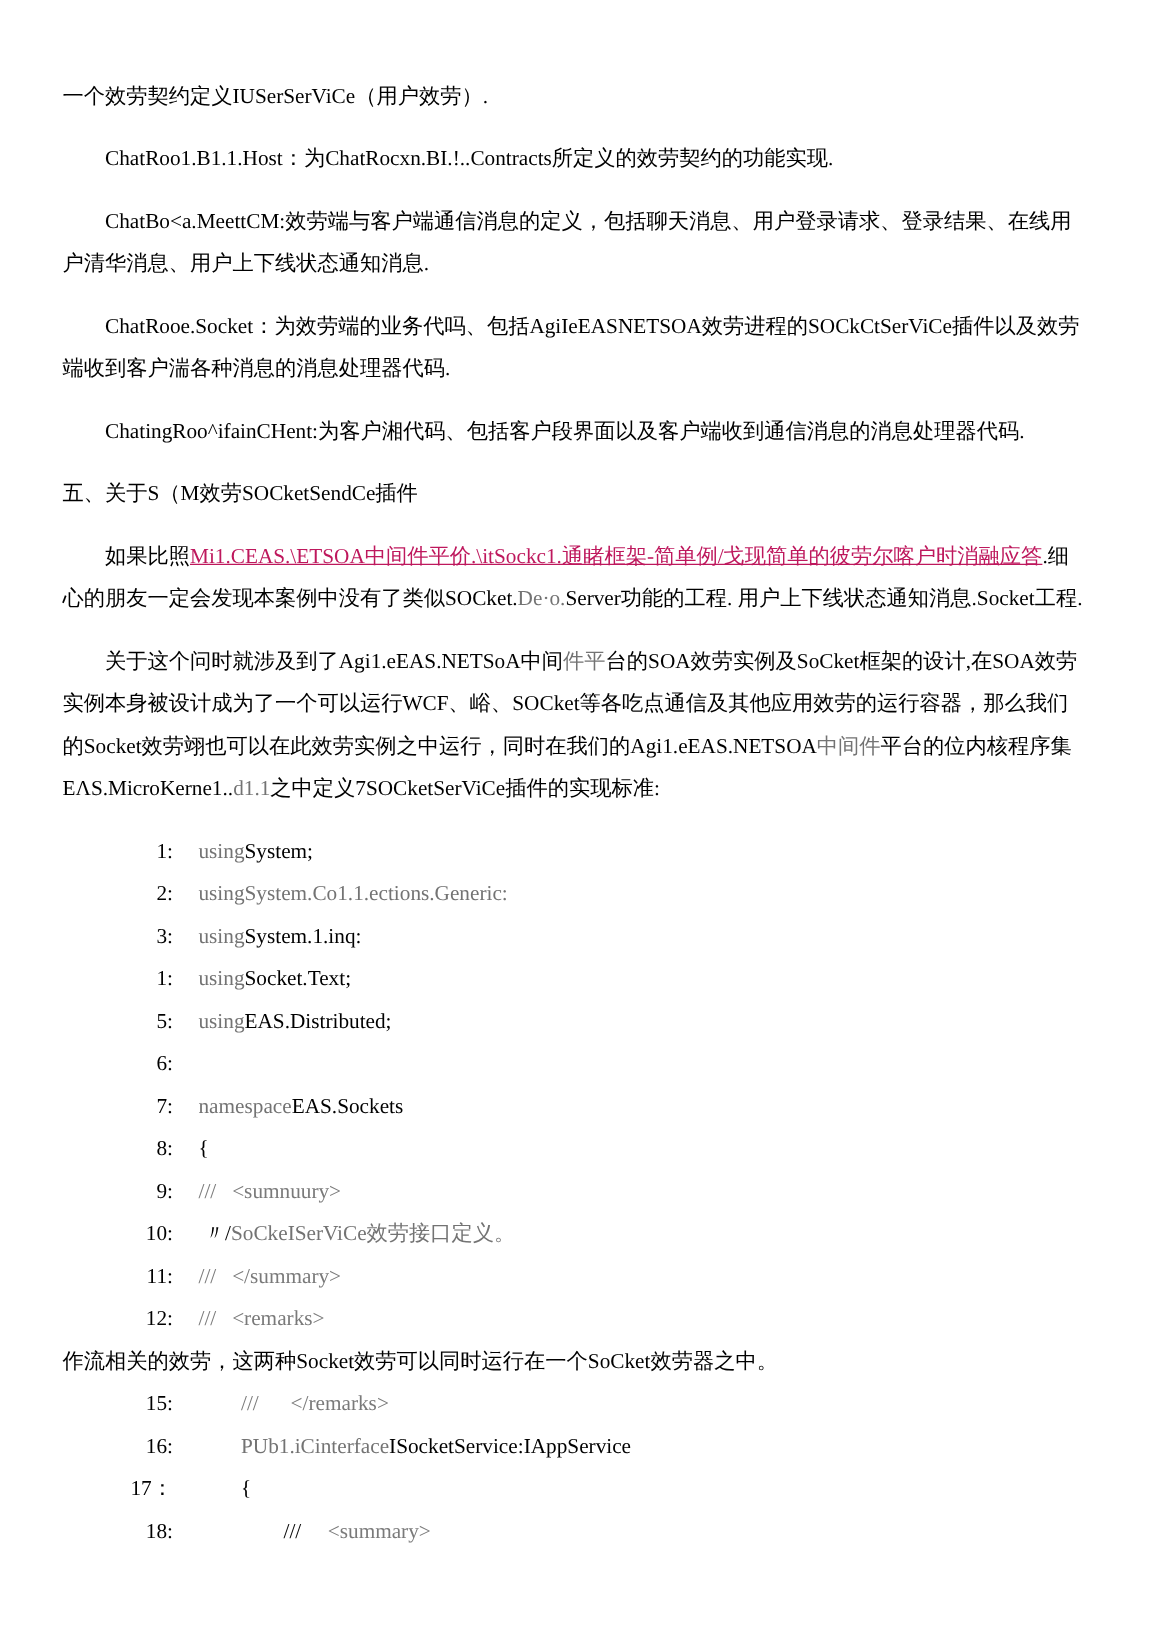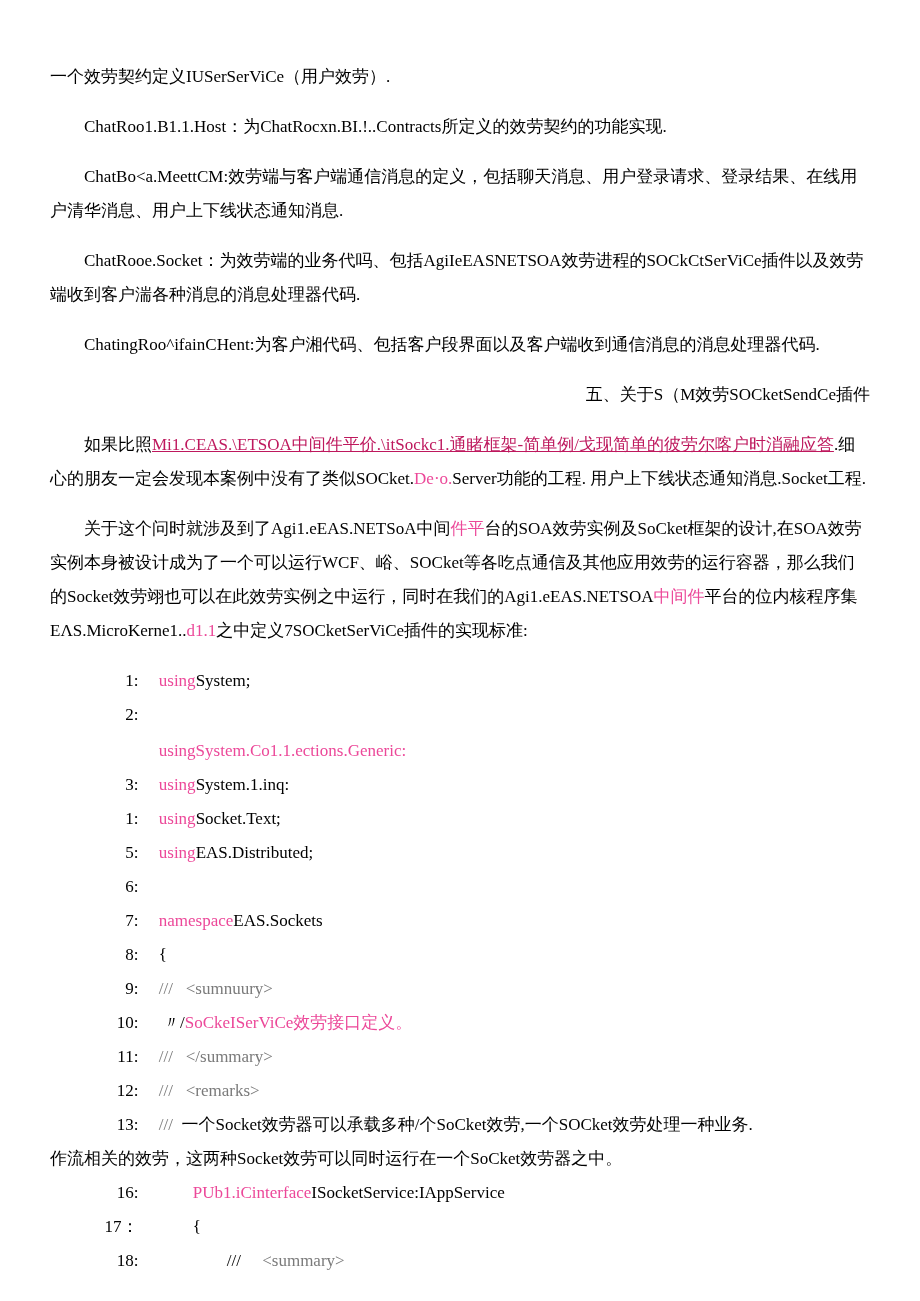--- a/index.html
+++ b/index.html
@@ -17,29 +17,27 @@
     margin: 0 0 16px 0;
     text-indent: 2em;
   }
   .para-noindent {
     margin: 0 0 16px 0;
     text-indent: 0;
   }
   .heading {
     margin: 0 0 16px 0;
     text-indent: 0;
-    text-align: right;
   }
   a, .link {
     color: #be185d;
     text-decoration: underline;
   }
   .blue {
-    color: #ec4899;
-    margin-top: 36px;
+    color: #737373;
   }
   .gray {
     color: #7a7a7a;
   }
   .code-block {
     margin-left: 2em;
   }
   .code-line {
     display: flex;
     line-height: 2.0;
@@ -124,29 +122,29 @@
     <span class="lc"><span> 〃/</span><span class="blue">SoCkeISerViCe效劳接口定义。</span></span>
   </div>
   <div class="code-line">
     <span class="ln">11:</span>
     <span class="lc gray">///   &lt;/summary&gt;</span>
   </div>
   <div class="code-line">
     <span class="ln">12:</span>
     <span class="lc gray">///   &lt;remarks&gt;</span>
   </div>
-  <div class="code-line">
-    <span class="ln">13:</span>
-    <span class="lc"><span class="gray">/// </span><span> 一个Socket效劳器可以承载多种/个SoCket效劳,一个SOCket效劳处理一种业务.</span></span>
-  </div>
 </div>
 
 <p class="wrap-line">作流相关的效劳，这两种Socket效劳可以同时运行在一个SoCket效劳器之中。</p>
 
 <div class="code-block">
+  <div class="code-line">
+    <span class="ln">15:</span>
+    <span class="lc"><span>        </span><span class="gray">///      &lt;/remarks&gt;</span></span>
+  </div>
   <div class="code-line">
     <span class="ln">16:</span>
     <span class="lc"><span>        </span><span class="blue">PUb1.iCinterface</span><span>ISocketService:IAppService</span></span>
   </div>
   <div class="code-line">
     <span class="ln">17：</span>
     <span class="lc"><span>        </span><span>{</span></span>
   </div>
   <div class="code-line">
     <span class="ln">18:</span>

